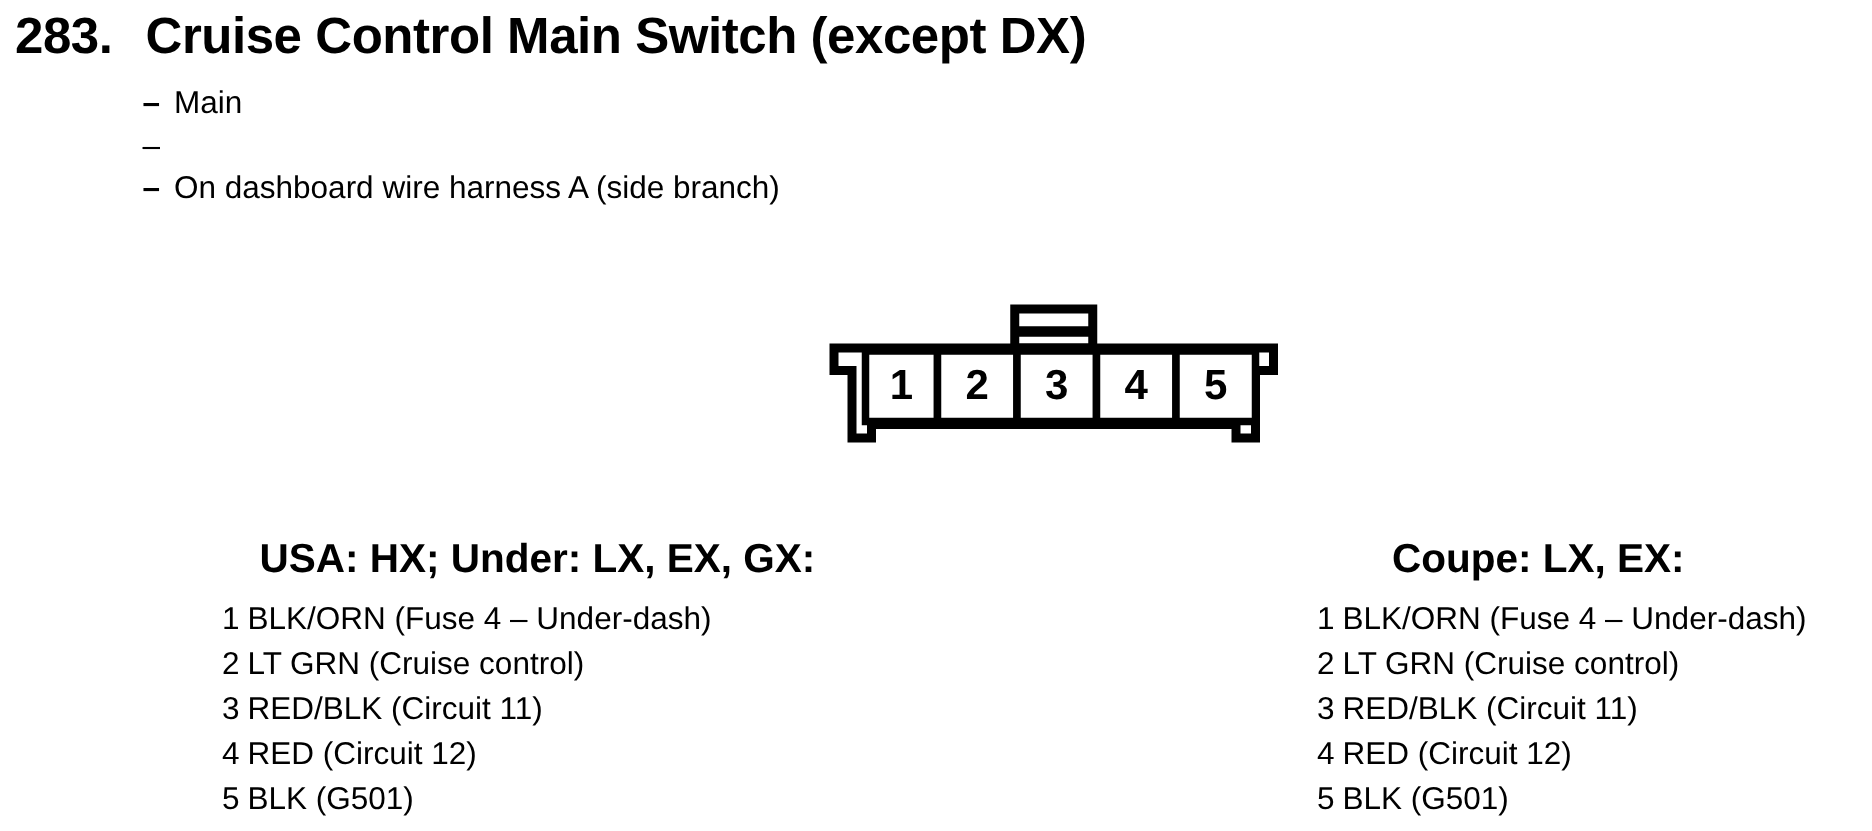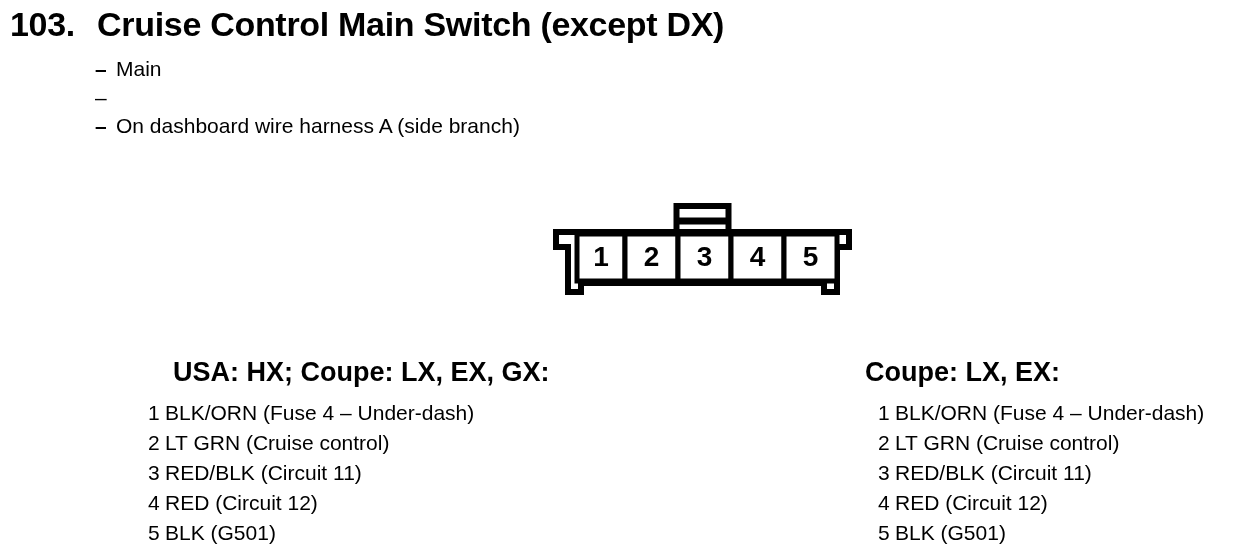--- a/index.html
+++ b/index.html
@@ -30,34 +30,34 @@
   
   .connector{position:absolute;left:540px;top:195px;width:330px;height:112px;}
 
   
   .col-header{
     position:absolute;top:357px;
     font-size:27px;font-weight:bold;line-height:31px;
     white-space:nowrap;
   }
   .col-header.left{left:173px;}
-  .col-header.right{left:865px;}
+  .col-header.right{left:928px;}
   .pin-list{position:absolute;top:398px;font-size:21px;}
   .pin-list.left{left:148px;}
   .pin-list.right{left:878px;}
   .pin-row{display:flex;line-height:30px;white-space:nowrap;}
   .pin-row .num{width:17px;flex:0 0 17px;}
 </style>
 </head>
 <body>
 
 <div class="page">
 
   <div class="title">
-    <span class="title-num">103.</span><span class="title-text">Cruise Control Main Switch (except DX)</span>
+    <span class="title-num">283.</span><span class="title-text">Cruise Control Main Switch (except DX)</span>
   </div>
 
   <div class="notes">
     <div class="note">
       <span class="dash">–</span>
       <span class="note-text">Main</span>
     </div>
     <div class="note">
       <span class="dash">–</span>
     </div>
@@ -80,21 +80,21 @@
     <rect x="731" y="234" width="53" height="47" fill="#ffffff" stroke="#000000" stroke-width="5"></rect>
     <rect x="784" y="234" width="53" height="47" fill="#ffffff" stroke="#000000" stroke-width="5"></rect>
 
     <text x="601" y="266" text-anchor="middle" font-family="Liberation Sans, sans-serif" font-size="28" font-weight="bold" fill="#000000">1</text>
     <text x="651.5" y="266" text-anchor="middle" font-family="Liberation Sans, sans-serif" font-size="28" font-weight="bold" fill="#000000">2</text>
     <text x="704.5" y="266" text-anchor="middle" font-family="Liberation Sans, sans-serif" font-size="28" font-weight="bold" fill="#000000">3</text>
     <text x="757.5" y="266" text-anchor="middle" font-family="Liberation Sans, sans-serif" font-size="28" font-weight="bold" fill="#000000">4</text>
     <text x="810.5" y="266" text-anchor="middle" font-family="Liberation Sans, sans-serif" font-size="28" font-weight="bold" fill="#000000">5</text>
   </svg>
 
-  <div class="col-header left">USA: HX; Coupe: LX, EX, GX:</div>
+  <div class="col-header left">USA: HX; Under: LX, EX, GX:</div>
   <div class="pin-list left">
     <div class="pin-row">
       <span class="num">1</span>
       <span class="desc">BLK/ORN (Fuse 4 – Under-dash)</span>
     </div>
     <div class="pin-row">
       <span class="num">2</span>
       <span class="desc">LT GRN (Cruise control)</span>
     </div>
     <div class="pin-row">

